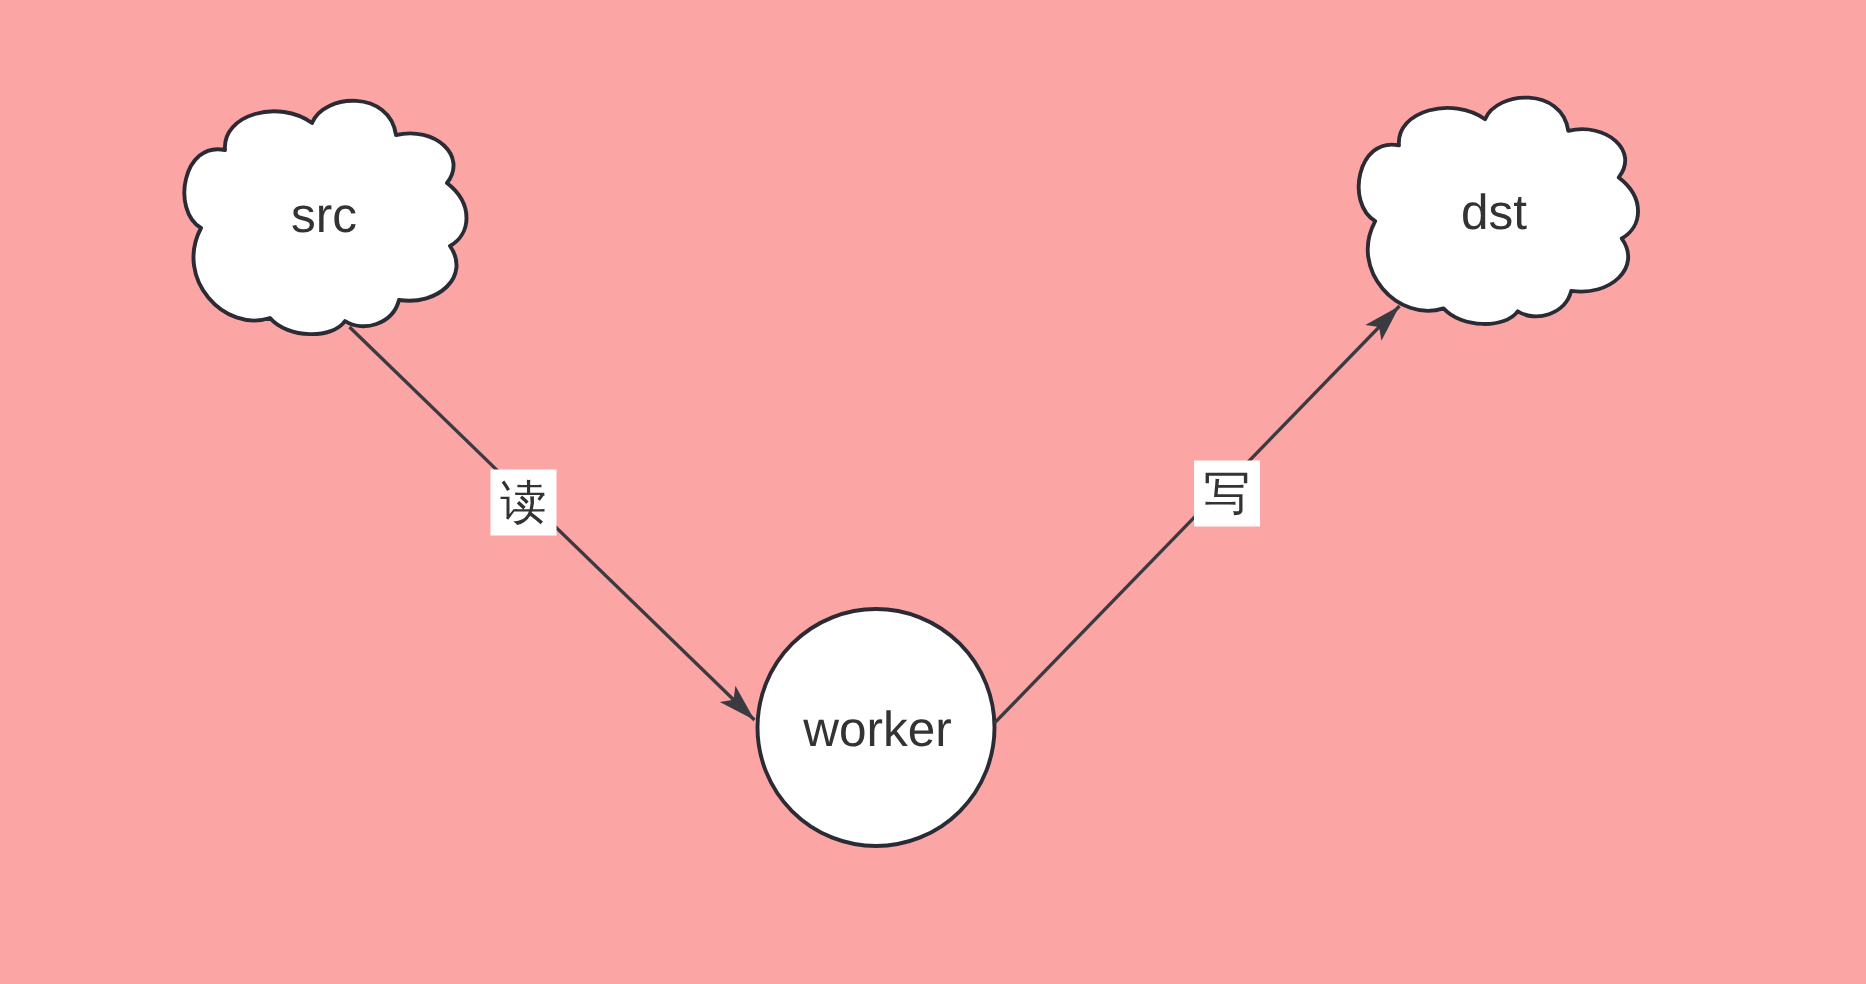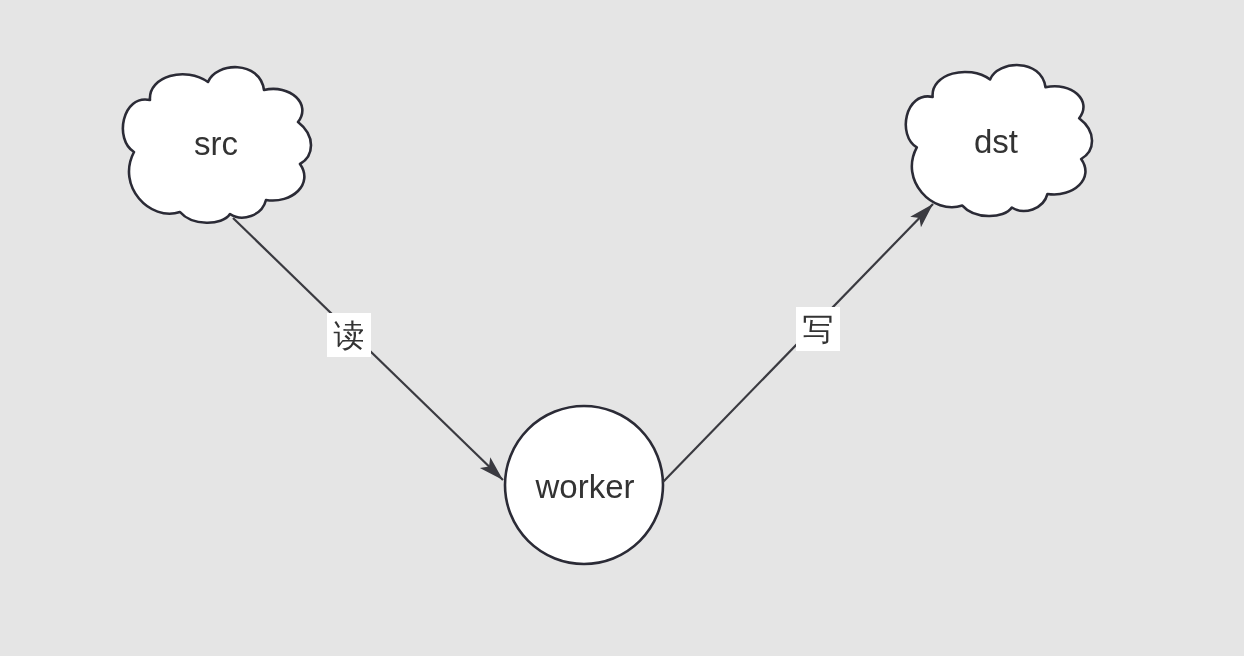--- a/index.html
+++ b/index.html
@@ -8,21 +8,21 @@
     width: 1244px;
     height: 656px;
     background: #ffffff;
     overflow: hidden;
     font-family: "Liberation Sans", sans-serif;
   }
   .canvas-wrap {
     position: relative;
     width: 1244px;
     height: 656px;
-    background: #e5e5e5;
+    background: #fca5a5;
   }
   svg { display: block; }
   .shape {
     fill: #ffffff;
     stroke: #2b2b36;
     stroke-width: 2.6;
     stroke-linejoin: round;
   }
   .edge-line {
     stroke: #3a3a40;

